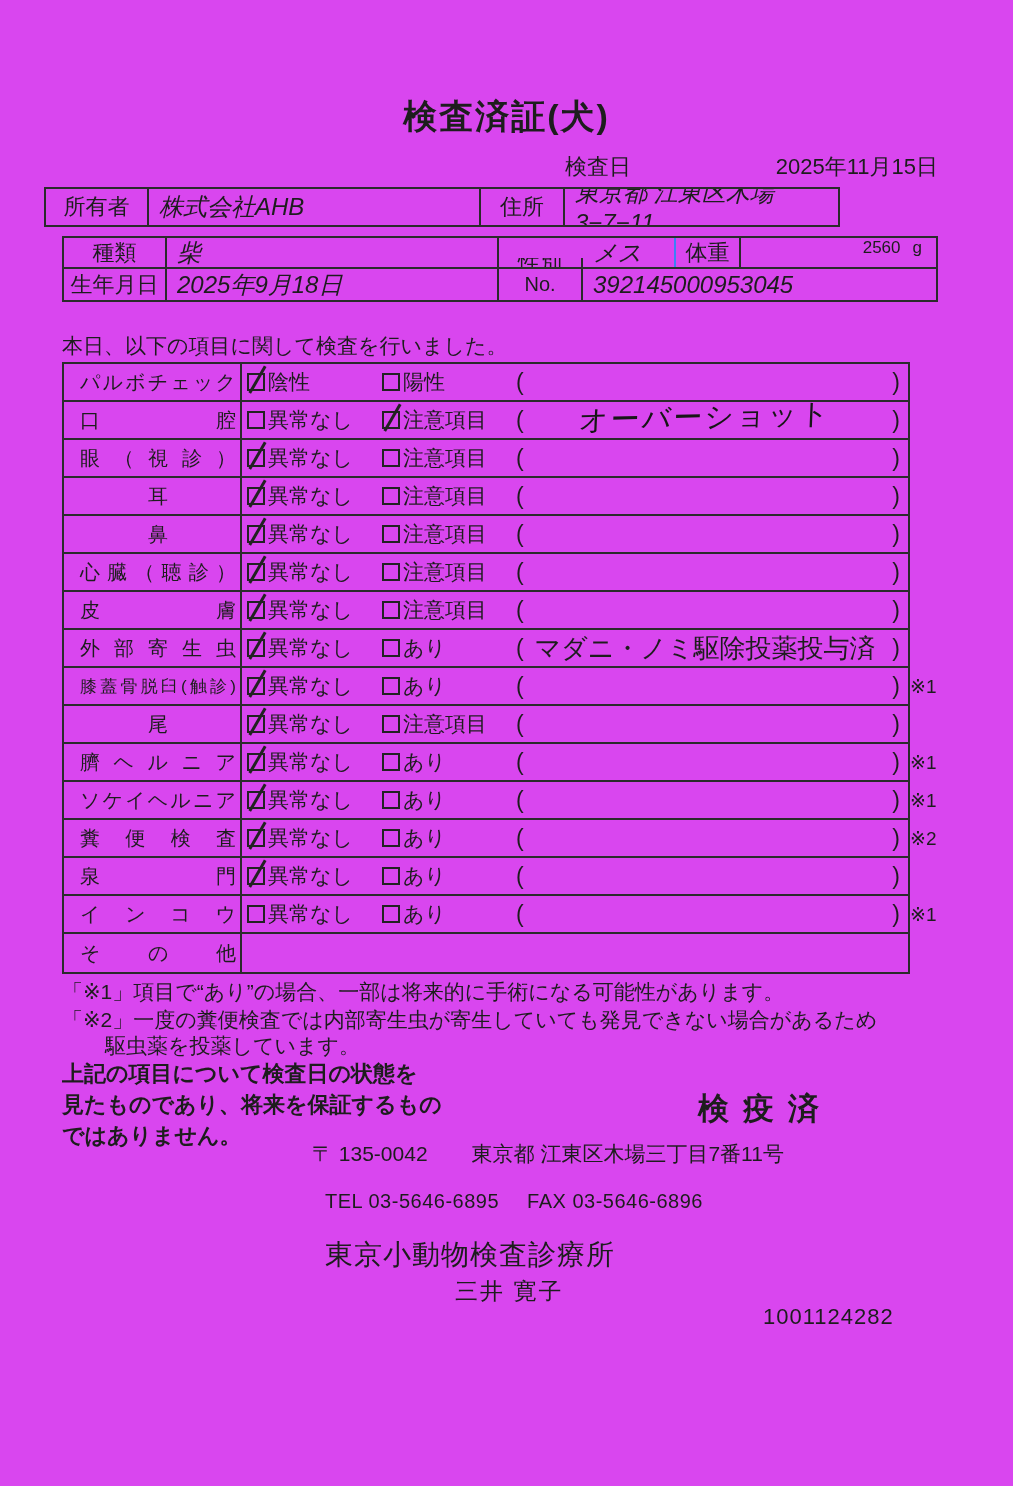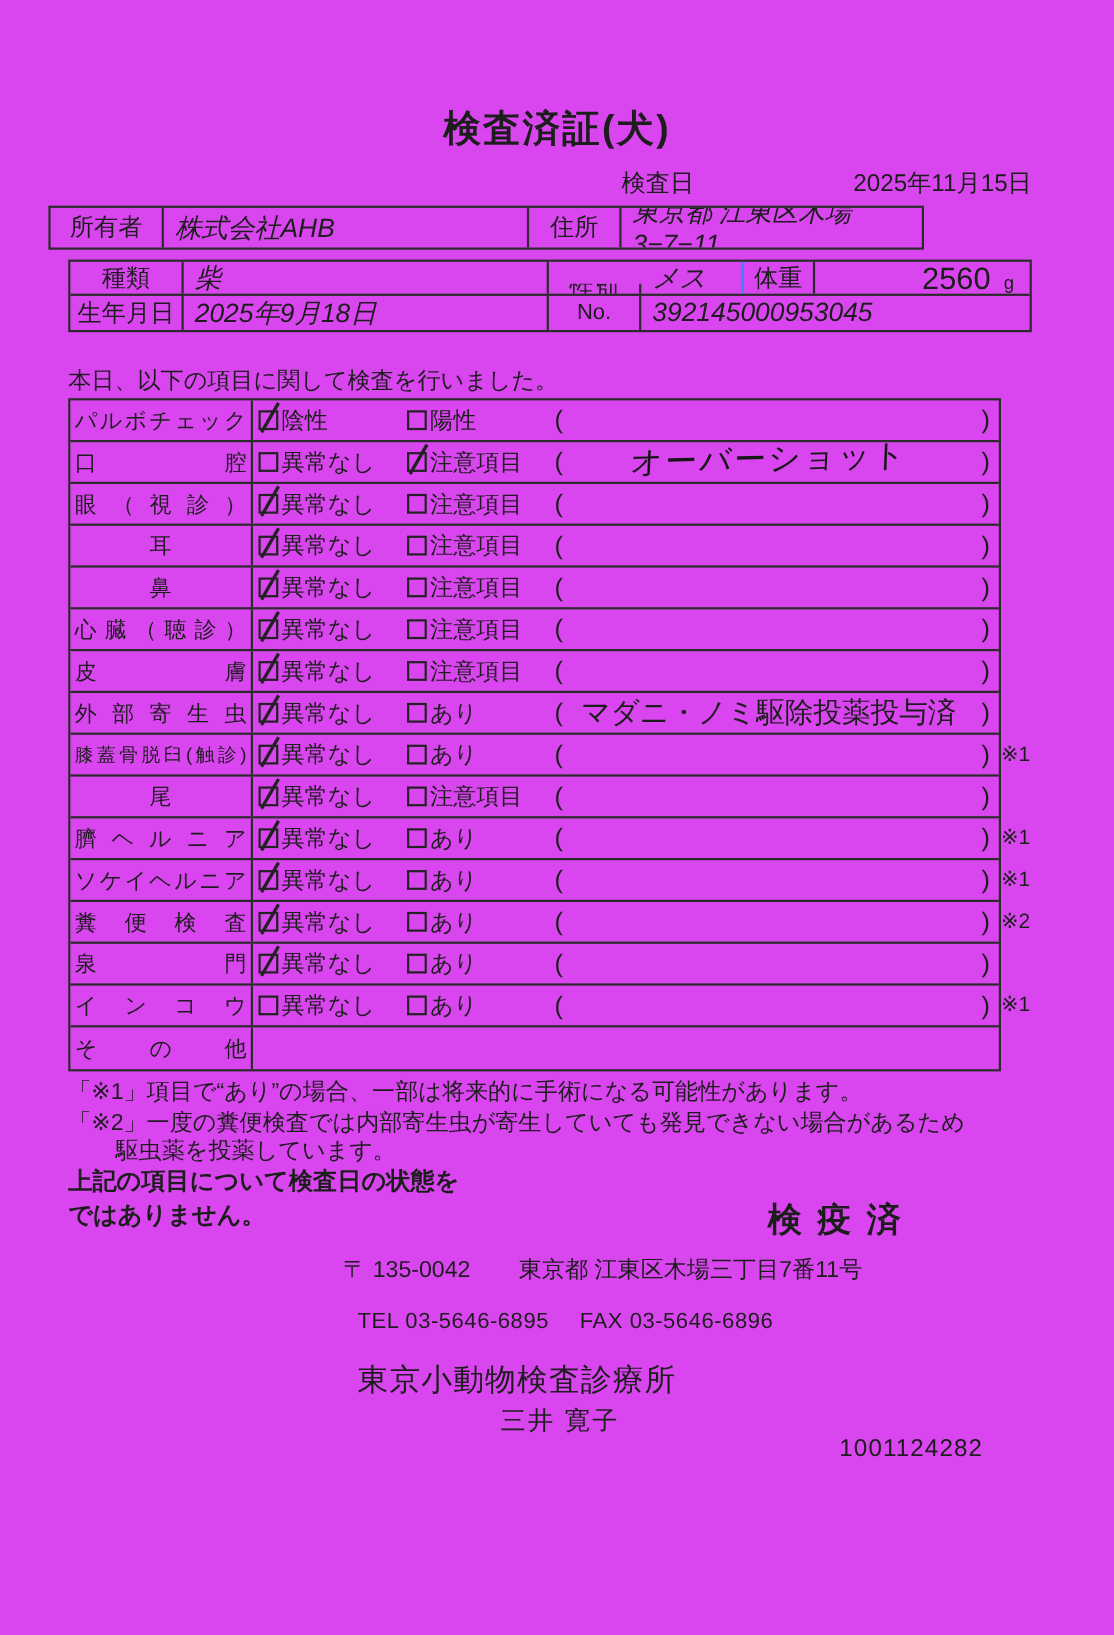--- a/index.html
+++ b/index.html
@@ -20,28 +20,28 @@
   .cell{display:flex;align-items:center;box-sizing:border-box;overflow:hidden;}
   .lab{justify-content:center;font-size:22px;border-right:2px solid #2b2b2b;}
   .val{font-size:24px;padding-left:10px;font-style:italic;}
   .w-lab1{width:103px;}
   .w-val1{width:332px;border-right:2px solid #2b2b2b;}
   .w-lab2{width:84px;}
   .w-sex{width:93px;border-right:2px solid #3b82f6;}
   .w-wlab{width:65px;}
   .w-rest{flex:1;}
   .weight-val{flex:1;justify-content:flex-end;padding-right:14px;gap:12px;align-items:baseline;}
-  .weight-val .num{font-size:28px;}
+  .weight-val .num{font-size:17px;}
   .weight-val .unit{font-size:17px;}
   .no-lab{font-size:20px;}
   
   .intro{top:332px;left:62px;font-size:21px;}
   
   .extbl{top:362px;left:62px;width:848px;border:2px solid #2b2b2b;box-sizing:border-box;}
-  .exrow{display:flex;height:38px;box-sizing:border-box;border-bottom:2px solid #2b2b2b;}
+  .exrow{display:flex;height:38px;box-sizing:border-box;border-bottom:2px solid #2b2b2b;padding-left:12px;}
   .exrow:last-child{border-bottom:none;}
   .exlabel-cell{width:166px;border-right:2px solid #2b2b2b;display:flex;align-items:center;padding:0 4px;box-sizing:border-box;overflow:hidden;}
   .exlabel{display:block;width:100%;font-size:20px;text-align:justify;text-align-last:justify;white-space:nowrap;}
   .exlabel.center{text-align:center;text-align-last:center;}
   .exlabel.small{font-size:17px;}
   .exopts{flex:1;position:relative;font-size:21px;}
   .opt{position:absolute;top:50%;transform:translateY(-50%);display:flex;align-items:center;white-space:nowrap;}
   .opt1{left:5px;}
   .opt2{left:140px;}
   .cb{display:inline-block;width:14px;height:14px;border:2px solid #222;margin-right:3px;position:relative;flex:none;}
@@ -423,20 +423,21 @@
       </div>
     </div>
   </div>
 
   <div class="abs note1">「※1」項目で“あり”の場合、一部は将来的に手術になる可能性があります。</div>
   <div class="abs note2a">「※2」一度の糞便検査では内部寄生虫が寄生していても発見できない場合があるため</div>
   <div class="abs note2b">駆虫薬を投薬しています。</div>
 
   <div class="abs disclaimer">
     <div>上記の項目について検査日の状態を</div>
+    <div>見たものであり、将来を保証するもの</div>
     <div>ではありません。</div>
   </div>
 
   <div class="abs stamp">検疫済</div>
 
   <div class="abs addr-row">
     <span>〒 135-0042</span>
     <span>東京都 江東区木場三丁目7番11号</span>
   </div>
 

